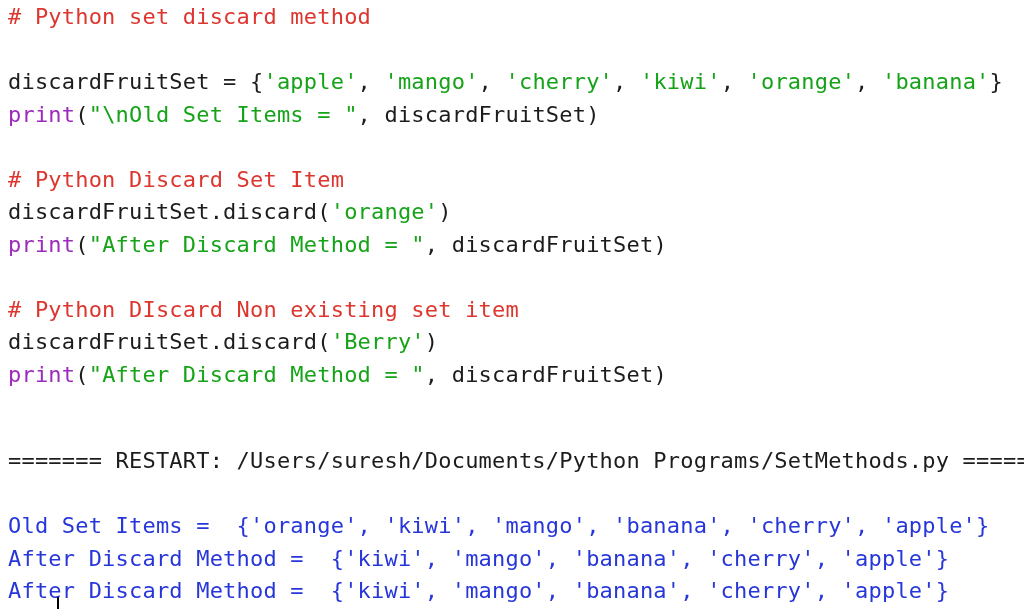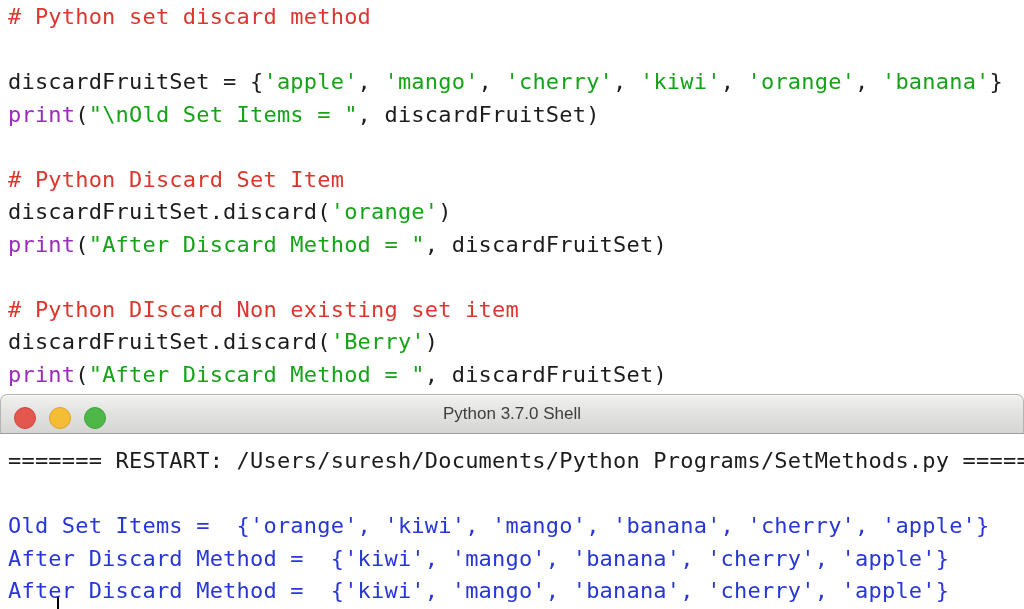--- a/index.html
+++ b/index.html
@@ -95,25 +95,19 @@
 </style>
 </head>
 <body>
 
 <div class="screen">
 
   <div class="editor-pane">
     <div class="code-block"><div class="line"><span style="color: rgb(220, 54, 46);"># Python set discard method</span></div><div class="line"> </div><div class="line"><span style="color: rgb(28, 28, 28);">discardFruitSet = {</span><span style="color: rgb(21, 163, 24);">'apple'</span><span style="color: rgb(28, 28, 28);">, </span><span style="color: rgb(21, 163, 24);">'mango'</span><span style="color: rgb(28, 28, 28);">, </span><span style="color: rgb(21, 163, 24);">'cherry'</span><span style="color: rgb(28, 28, 28);">, </span><span style="color: rgb(21, 163, 24);">'kiwi'</span><span style="color: rgb(28, 28, 28);">, </span><span style="color: rgb(21, 163, 24);">'orange'</span><span style="color: rgb(28, 28, 28);">, </span><span style="color: rgb(21, 163, 24);">'banana'</span><span style="color: rgb(28, 28, 28);">}</span></div><div class="line"><span style="color: rgb(156, 43, 189);">print</span><span style="color: rgb(28, 28, 28);">(</span><span style="color: rgb(21, 163, 24);">"\nOld Set Items = "</span><span style="color: rgb(28, 28, 28);">, discardFruitSet)</span></div><div class="line"> </div><div class="line"><span style="color: rgb(220, 54, 46);"># Python Discard Set Item</span></div><div class="line"><span style="color: rgb(28, 28, 28);">discardFruitSet.discard(</span><span style="color: rgb(21, 163, 24);">'orange'</span><span style="color: rgb(28, 28, 28);">)</span></div><div class="line"><span style="color: rgb(156, 43, 189);">print</span><span style="color: rgb(28, 28, 28);">(</span><span style="color: rgb(21, 163, 24);">"After Discard Method = "</span><span style="color: rgb(28, 28, 28);">, discardFruitSet)</span></div><div class="line"> </div><div class="line"><span style="color: rgb(220, 54, 46);"># Python DIscard Non existing set item</span></div><div class="line"><span style="color: rgb(28, 28, 28);">discardFruitSet.discard(</span><span style="color: rgb(21, 163, 24);">'Berry'</span><span style="color: rgb(28, 28, 28);">)</span></div><div class="line"><span style="color: rgb(156, 43, 189);">print</span><span style="color: rgb(28, 28, 28);">(</span><span style="color: rgb(21, 163, 24);">"After Discard Method = "</span><span style="color: rgb(28, 28, 28);">, discardFruitSet)</span></div></div>
   </div>
 
-  <div class="titlebar">
-    <div class="traffic-light tl-close" style="background: rgb(227, 87, 78);"></div>
-    <div class="traffic-light tl-min" style="background: rgb(245, 189, 51);"></div>
-    <div class="traffic-light tl-zoom" style="background: rgb(77, 184, 72);"></div>
-    <div class="title-text">Python 3.7.0 Shell</div>
-  </div>
 
   <div class="shell-pane">
     <div class="shell-block"><div class="line"><span style="color: rgb(28, 28, 28);">======= RESTART: /Users/suresh/Documents/Python Programs/SetMethods.py ======</span></div><div class="line"> </div><div class="line"><span style="color: rgb(39, 54, 217);">Old Set Items =  {'orange', 'kiwi', 'mango', 'banana', 'cherry', 'apple'}</span></div><div class="line"><span style="color: rgb(39, 54, 217);">After Discard Method =  {'kiwi', 'mango', 'banana', 'cherry', 'apple'}</span></div><div class="line"><span style="color: rgb(39, 54, 217);">After Discard Method =  {'kiwi', 'mango', 'banana', 'cherry', 'apple'}</span></div></div>
     <div class="text-cursor"></div>
   </div>
 
 </div>
 
 </body></html>

